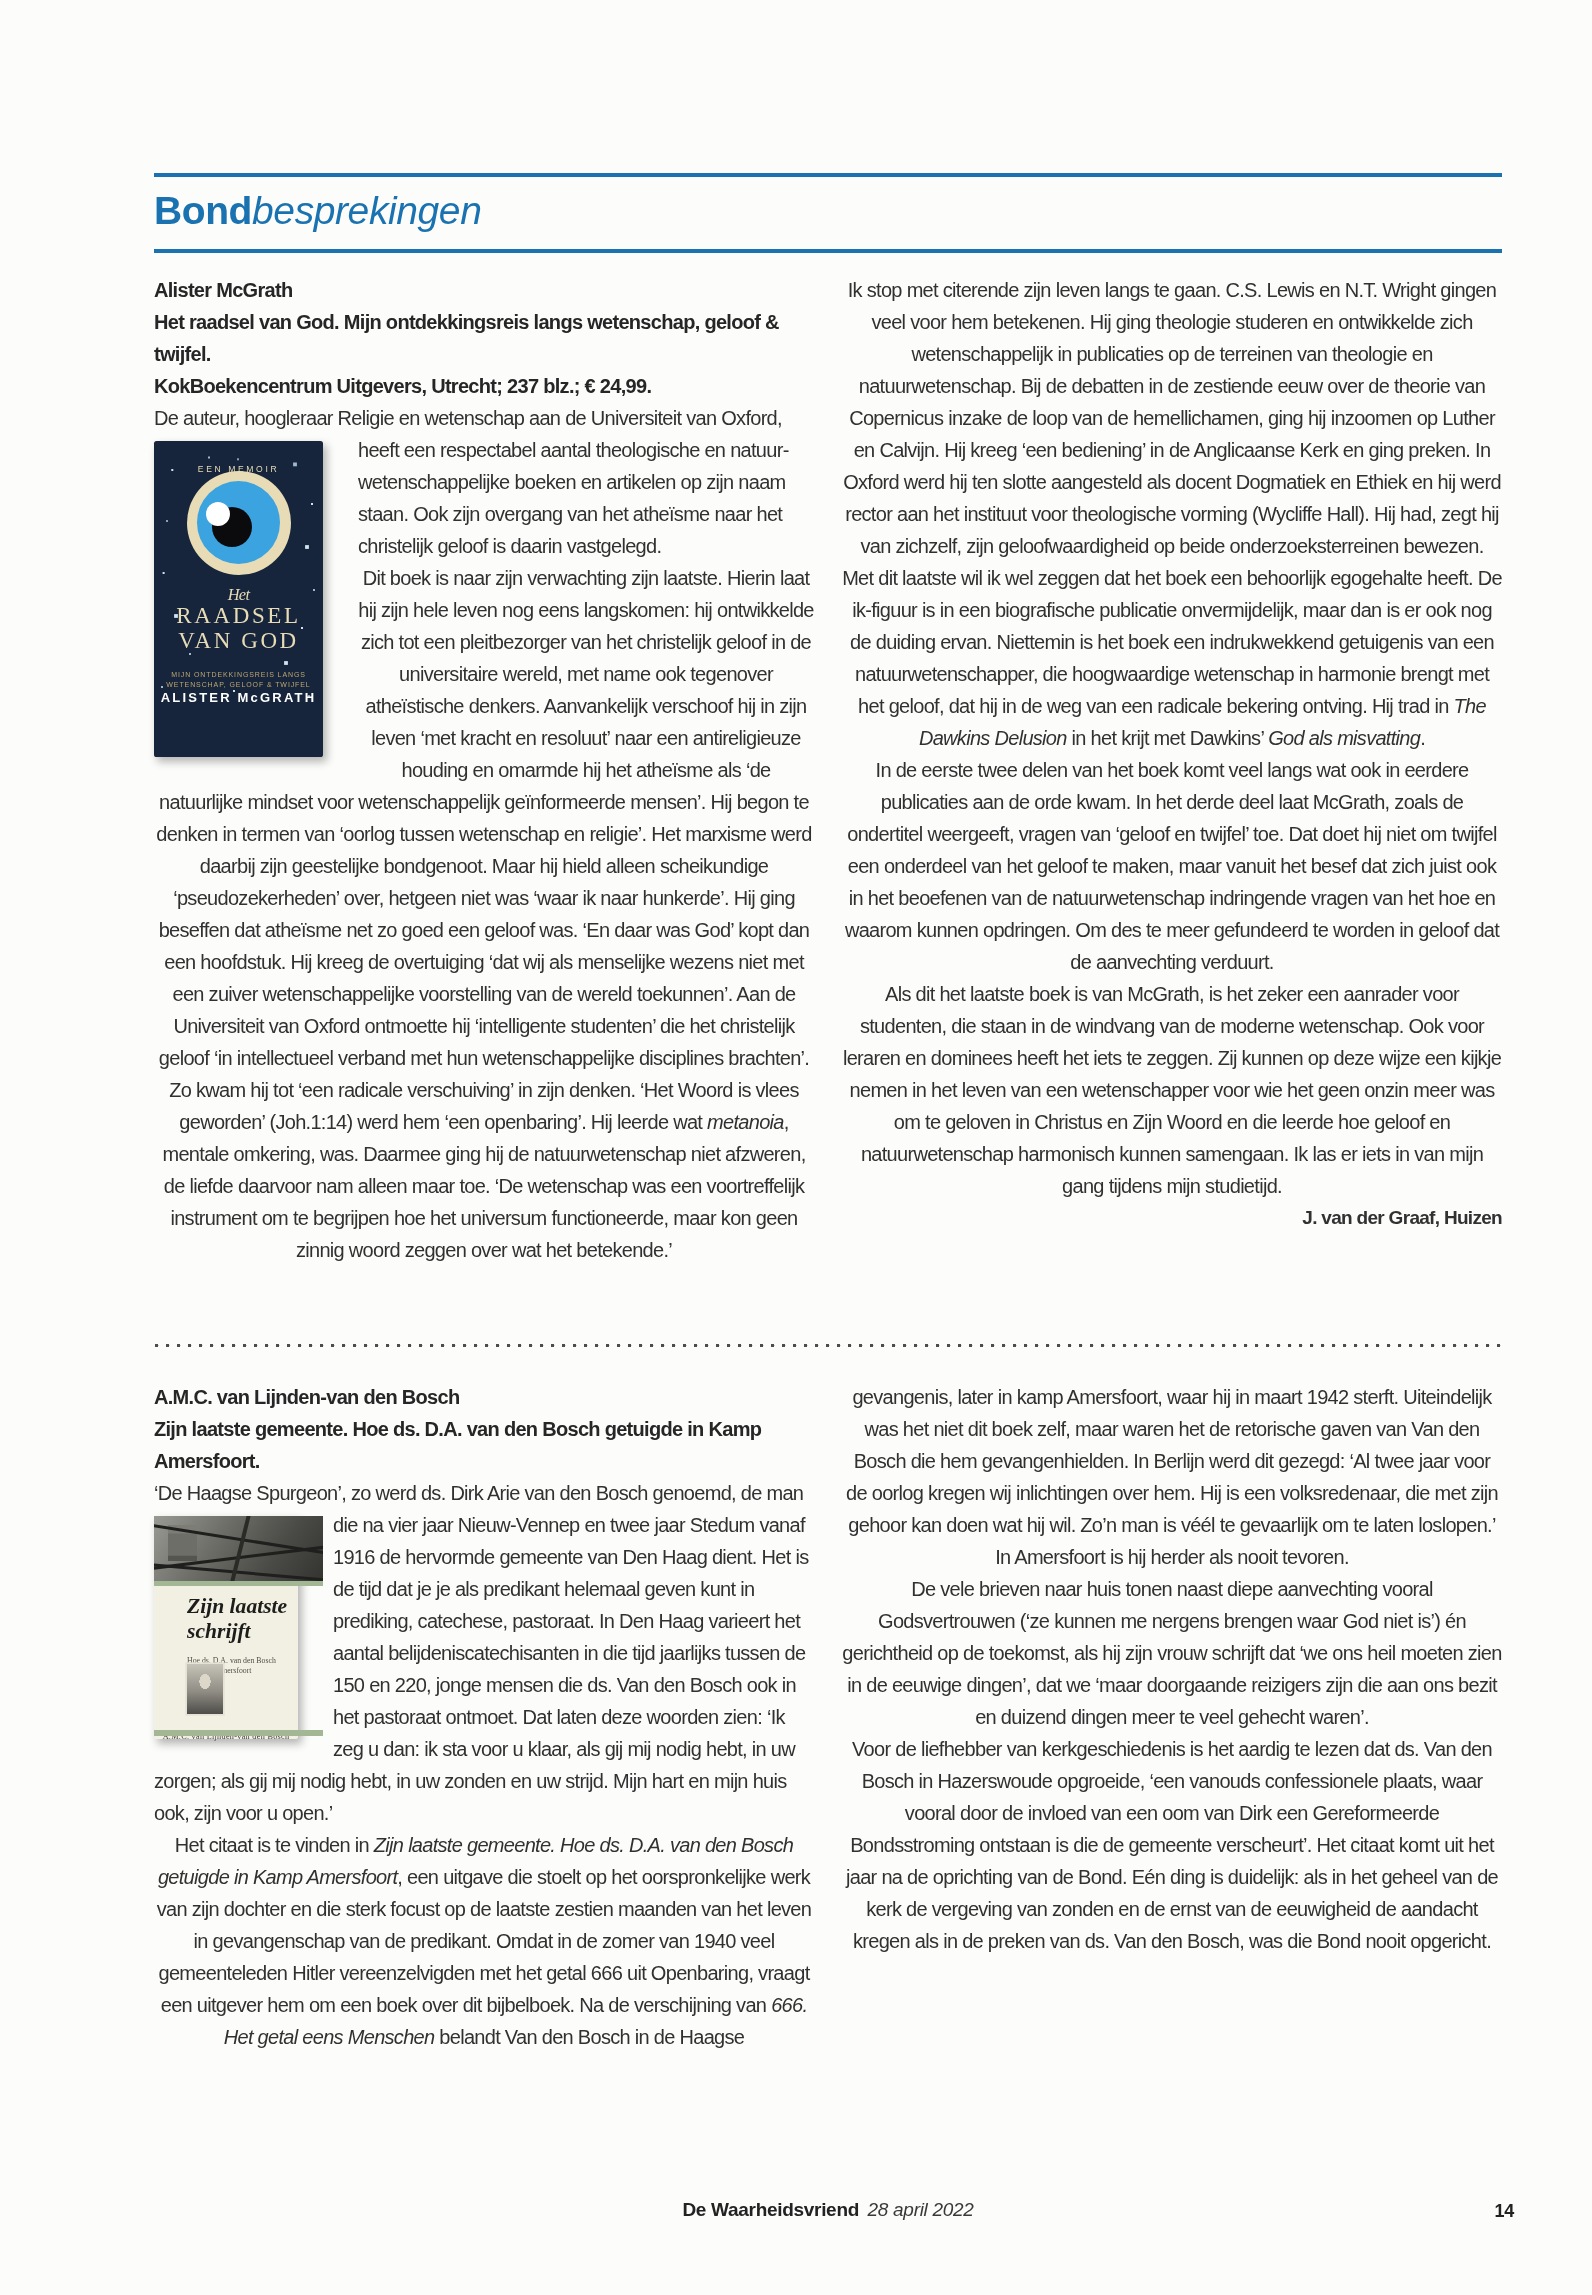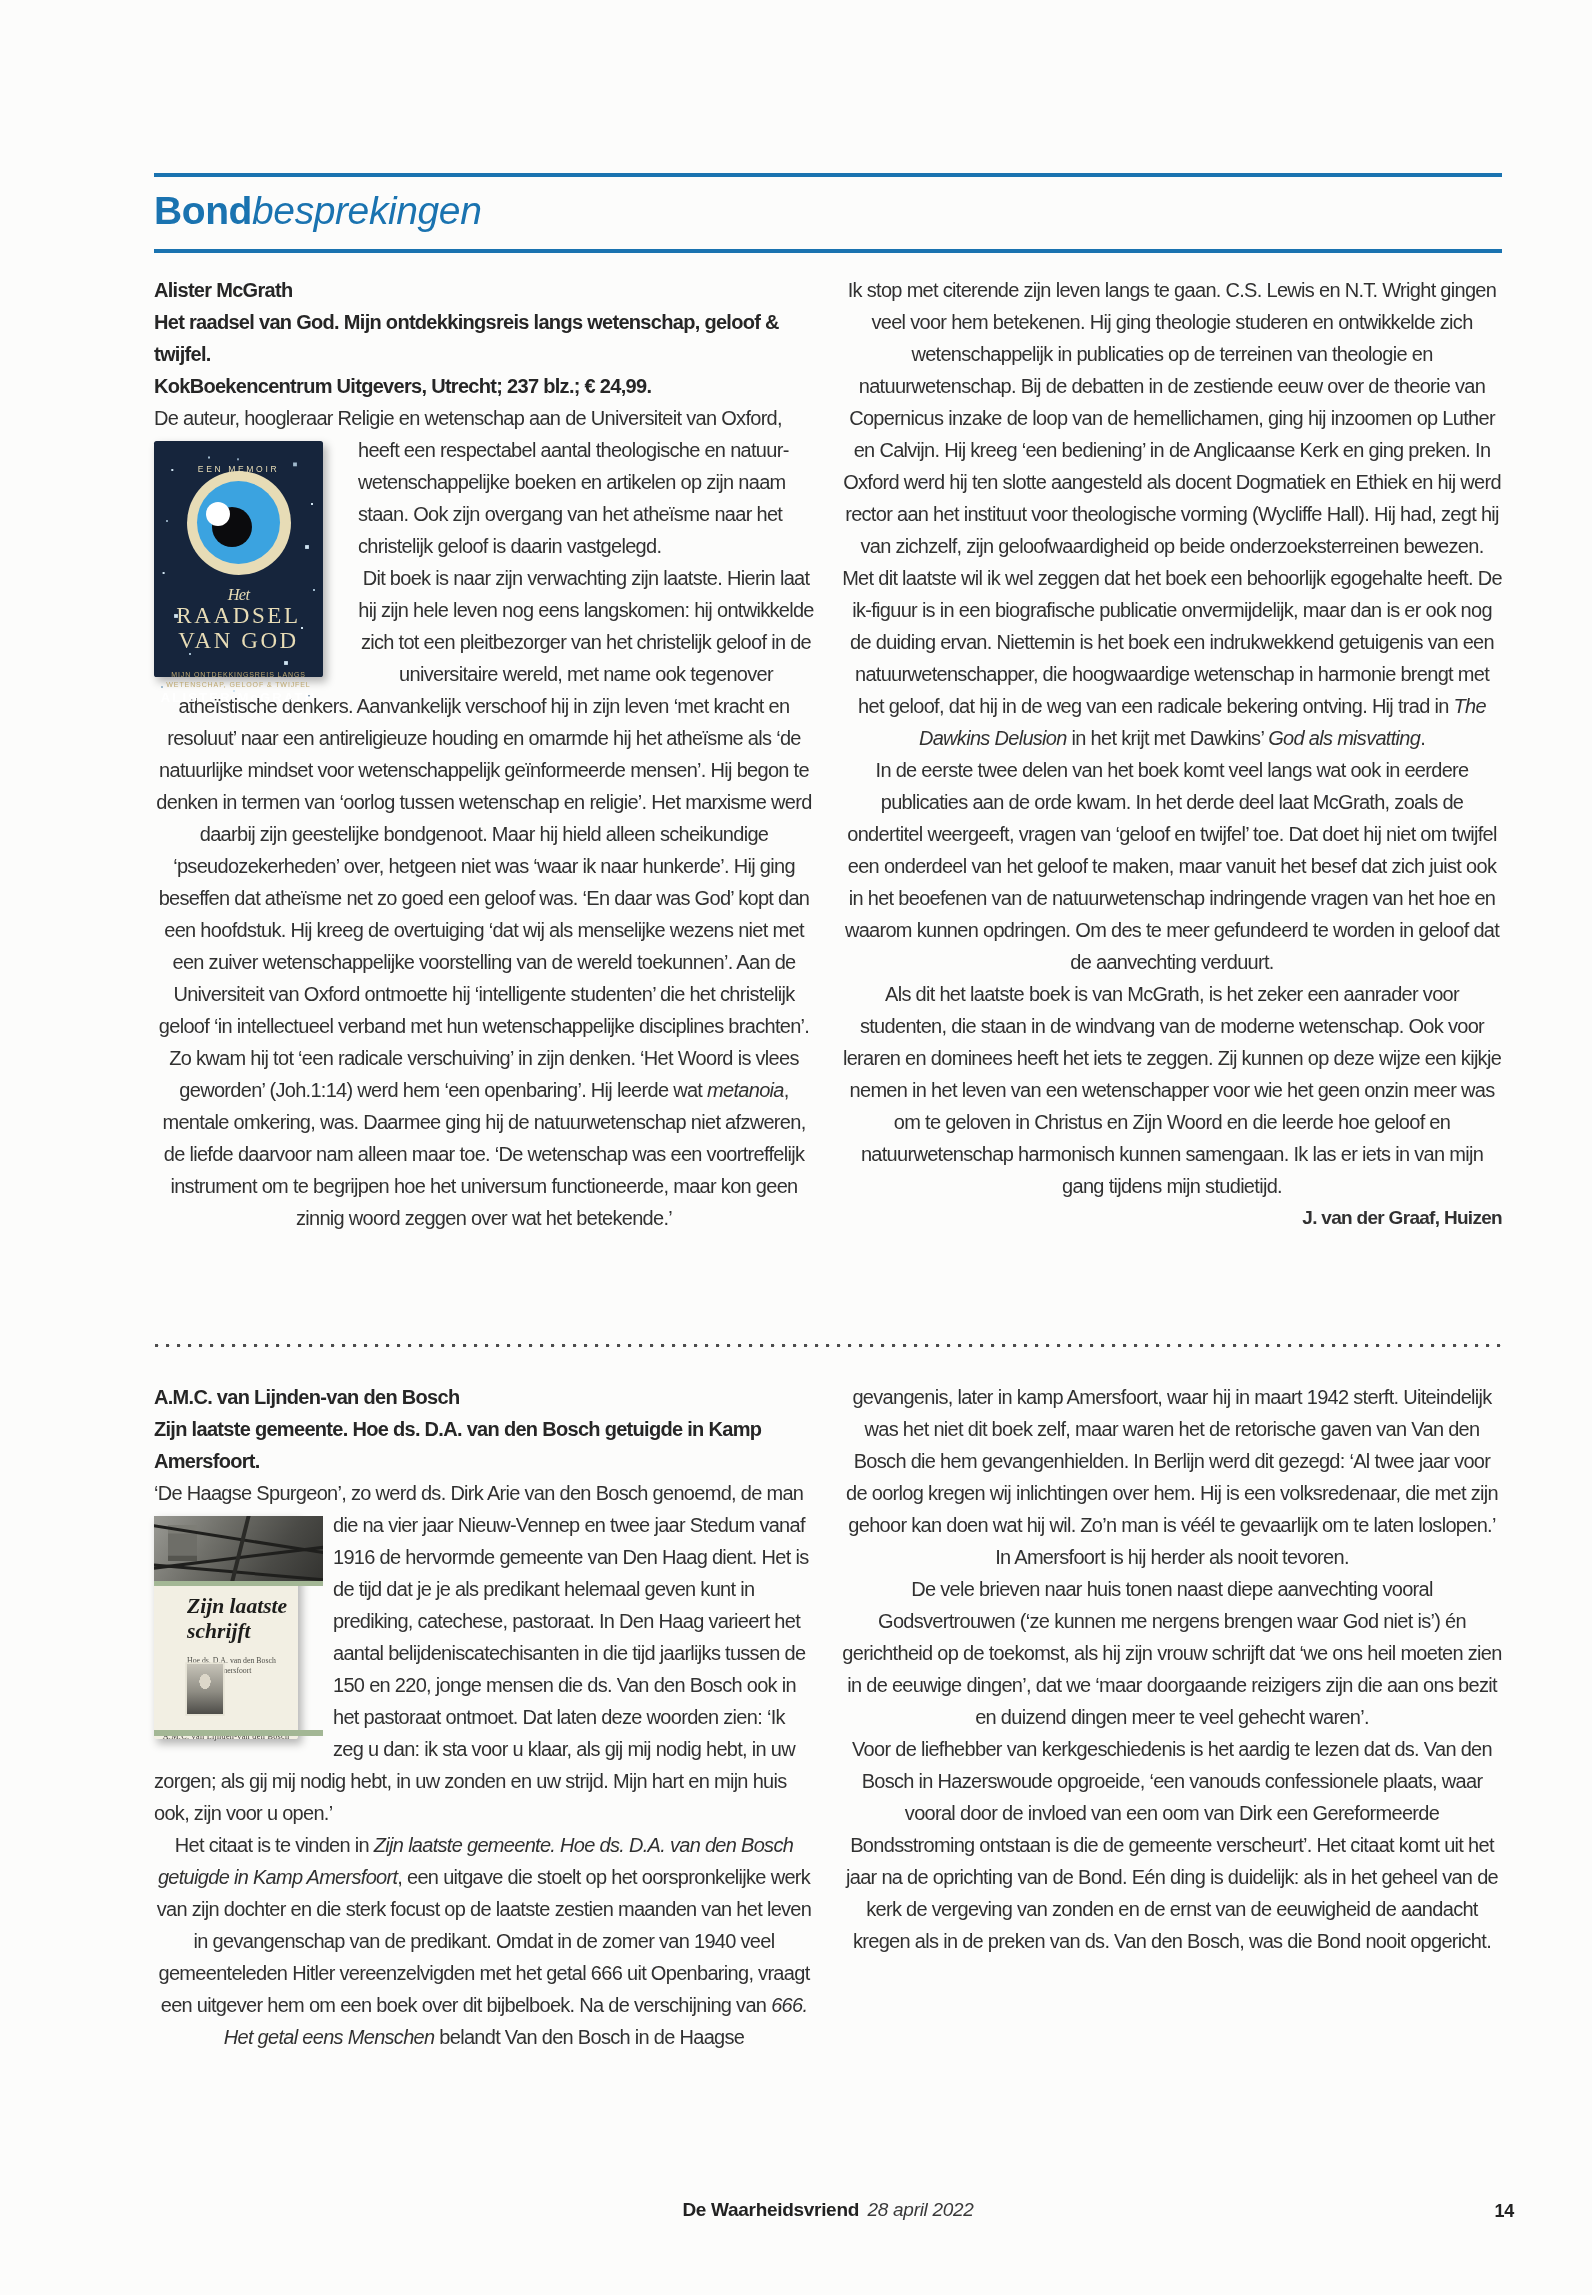--- a/index.html
+++ b/index.html
@@ -40,21 +40,21 @@
     background-image:radial-gradient(circle at 2.6px 2.6px,#4d4d4d 1.6px,transparent 2px);
     background-size:11px 5.2px;background-repeat:repeat-x;
   }
 
   
   .cover{float:left;display:block;position:relative;margin:7px 35px 8.6px 0;
          box-shadow:3.5px 4.3px 8.6px rgba(0,0,0,0.28);border-radius:2.6px;}
   .cover span{display:block;position:absolute;}
 
   
-  .cover1{width:169px;height:236px;background:var(--cover1_bg,#16253c);}
+  .cover1{width:169px;height:316px;background:var(--cover1_bg,#16253c);}
   .c1-stars{top:0;left:0;width:1.7px;height:1.7px;background:transparent;
     box-shadow:17.3px 28px 0 0 #cfe3f0,54px 15.5px 0 0 #9fb9cc,97px 36px 0 0 #cfe3f0,
     140px 22.4px 0 0.9px #9fb9cc,157px 62px 0 0 #cfe3f0,12px 79px 0 0 #89a0b5,
     152px 105px 0 0.9px #cfe3f0,8.6px 131px 0 0 #cfe3f0,159px 148px 0 0 #9fb9cc,
     21px 174px 0 0.9px #cfe3f0,147px 186px 0 0 #cfe3f0,35px 212px 0 0 #9fb9cc,
     131px 221px 0 0.9px #cfe3f0,79px 249px 0 0 #cfe3f0,154px 254px 0 0 #89a0b5,
     7px 245px 0 0 #9fb9cc,83px 17.3px 0 0 #89a0b5;}
   .c1-tag{top:12px;left:0;width:100%;text-align:center;font-size:8.6px;letter-spacing:2.6px;
           color:var(--cover1_cream,#e7dcb6);}
   .c1-eye{top:30px;left:33px;width:104px;height:104px;border-radius:50%;

